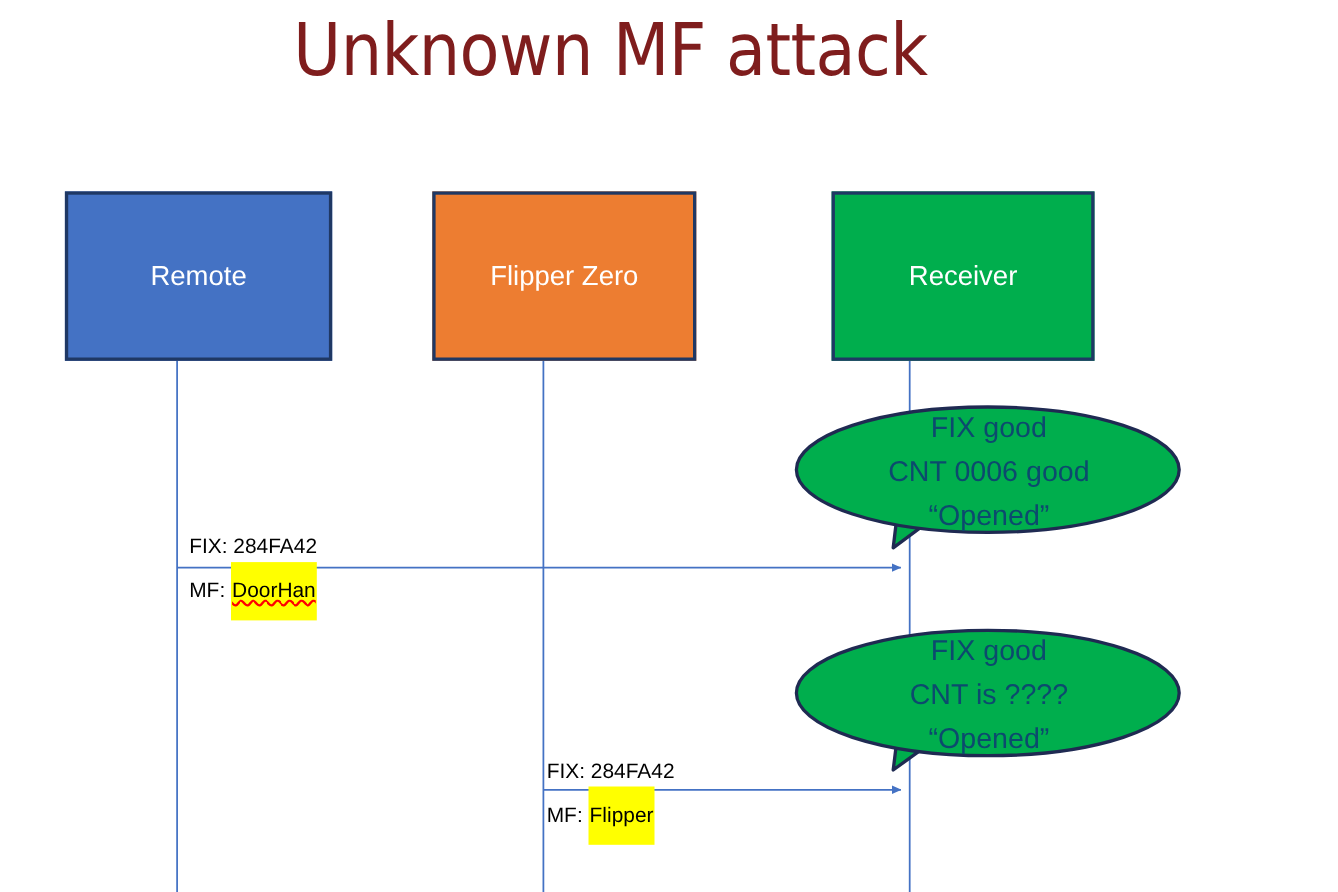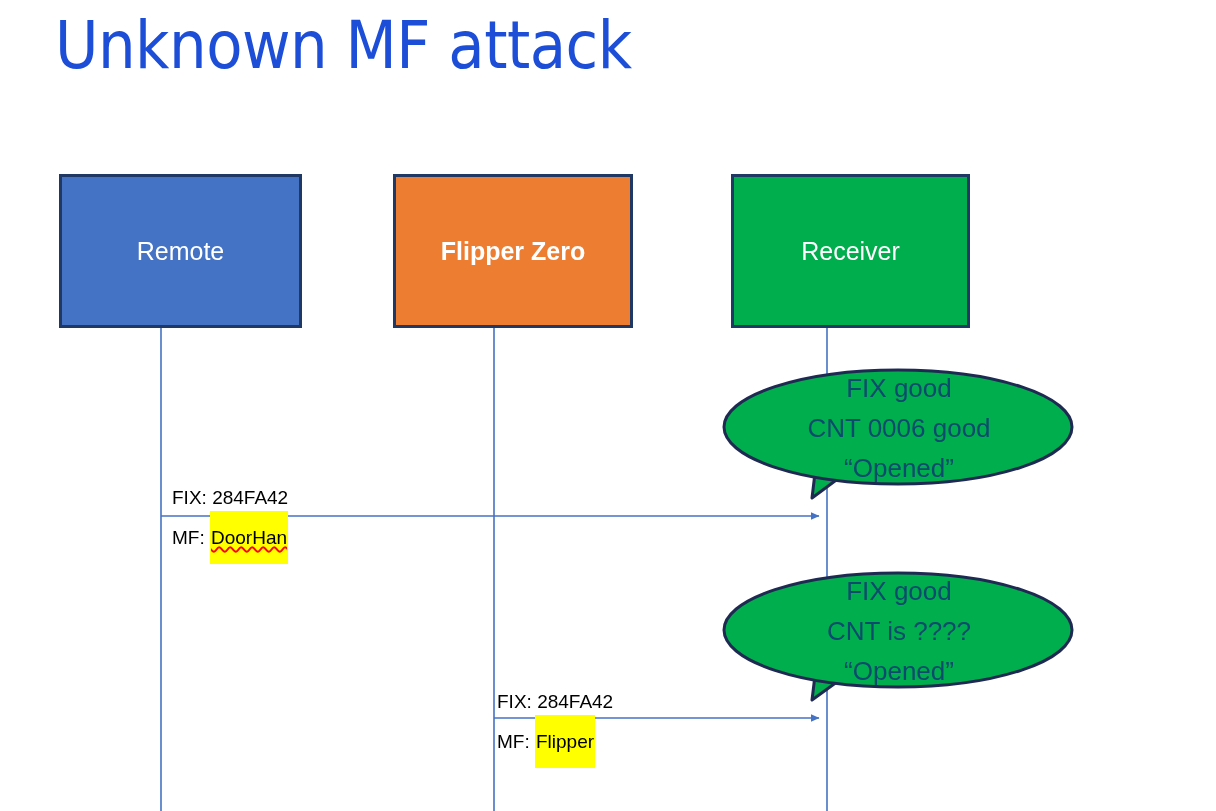--- a/index.html
+++ b/index.html
@@ -27,23 +27,24 @@
   
   #slide-title {
     position: absolute;
     left: 55px;
     top: 8px;
     width: 1000px;
     font-family: "DejaVu Sans Condensed", "Liberation Sans", sans-serif;
     font-size: 66px;
     font-weight: 300;
     letter-spacing: -0.5px;
-    color: #1d4ed8;
+    color: #7f1d1d;
     line-height: 1.15;
     white-space: nowrap;
+    text-align: center;
   }
 
   
   #diagram-svg {
     position: absolute;
     left: 0; top: 0;
     width: 1216px;
     height: 811px;
     pointer-events: none;
   }
@@ -64,24 +65,23 @@
   }
   #actor-remote {
     left: 40px; top: 174px;
     width: 243px; height: 154px;
     background: #4472C4;
   }
   #actor-flipper {
     left: 374px; top: 174px;
     width: 240px; height: 154px;
     background: #ED7D31;
-    font-weight: bold;
   }
   #actor-receiver {
-    left: 712px; top: 174px;
+    left: 737px; top: 174px;
     width: 239px; height: 154px;
     background: #00AE4D;
   }
 
   
   .msg-block {
     position: absolute;
     font-size: 19px;
     line-height: 40px;
     color: #000000;

